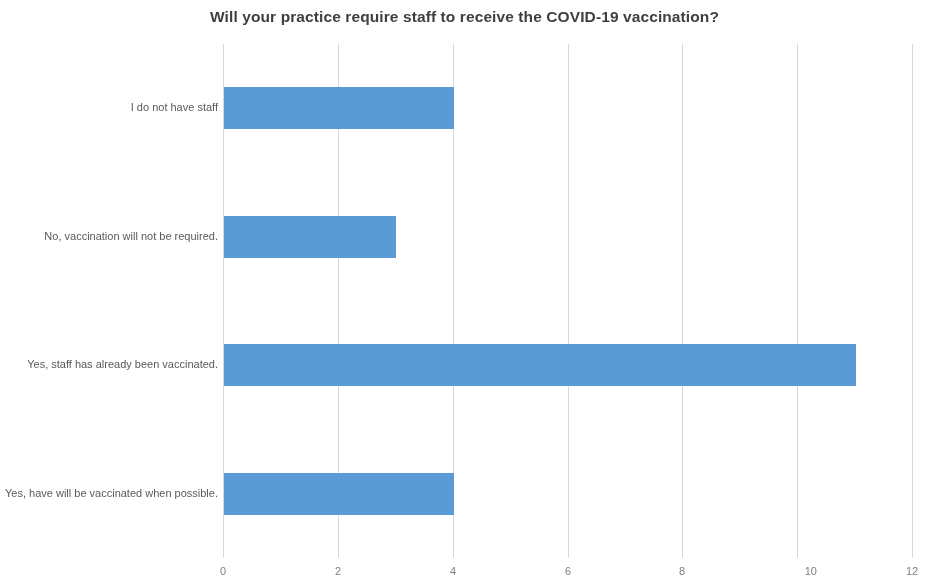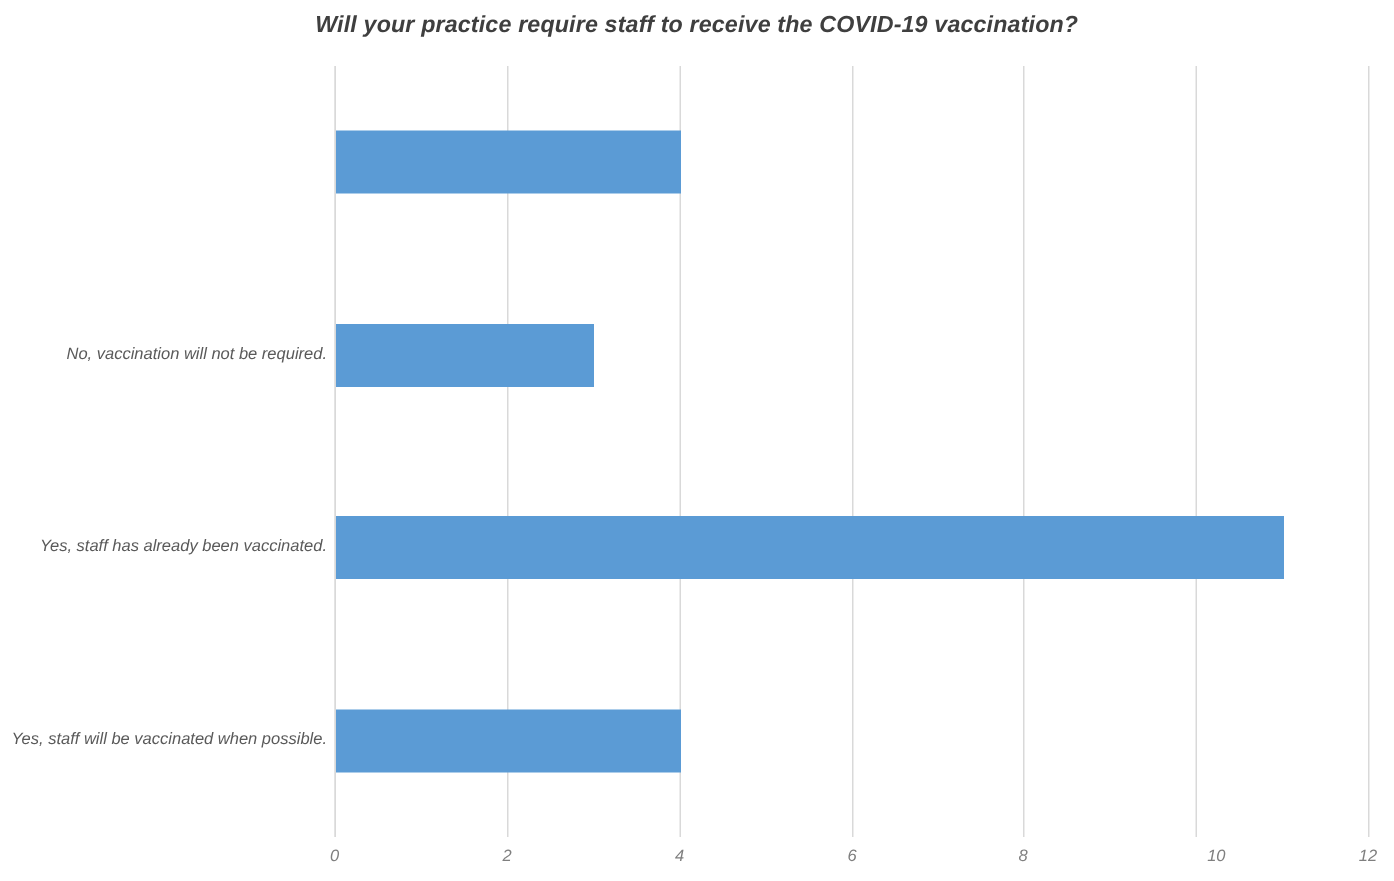--- a/index.html
+++ b/index.html
@@ -14,21 +14,20 @@
     overflow: hidden;
     position: relative;
   }
   #chart-root {
     position: absolute;
     left: 0;
     top: 0;
     width: 929px;
     height: 587px;
     background: #ffffff;
-    font-style: italic;
   }
   #chart-title {
     position: absolute;
     left: 0;
     top: 8px;
     width: 929px;
     text-align: center;
     font-size: 15.5px;
     font-weight: bold;
     color: #3f3f3f;
@@ -109,23 +108,24 @@
       <div class="gridline" style="left: 574px;"></div>
       <div class="gridline" style="left: 689px;"></div>
       <div class="bar" title="I do not have staff: 4" style="left: 1px; top: 43px; width: 230px; background: rgb(91, 155, 213);"></div>
       <div class="bar" title="No, vaccination will not be required.: 3" style="left: 1px; top: 172px; width: 172px; background: rgb(91, 155, 213);"></div>
       <div class="bar" title="Yes, staff has already been vaccinated.: 11" style="left: 1px; top: 300px; width: 632px; background: rgb(91, 155, 213);"></div>
       <div class="bar" title="Yes, staff will be vaccinated when possible.: 4" style="left: 1px; top: 429px; width: 230px; background: rgb(91, 155, 213);"></div>
     </div>
 
   <div id="cat-labels">
 
+  <div class="cat-label" style="top: 57px;">I do not have staff</div>
       <div class="cat-label" style="top: 314px;">Yes, staff has already been vaccinated.</div>
       <div class="cat-label" style="top: 186px;">No, vaccination will not be required.</div>
-      <div class="cat-label" style="top: 443px;">Yes, staff will be vaccinated when possible.</div>
+      <div class="cat-label" style="top: 443px;">Yes, have will be vaccinated when possible.</div>
     </div>
 
 <div class="tick-label" style="left: 223px;">0</div>
     <div class="tick-label" style="left: 338px;">2</div>
     <div class="tick-label" style="left: 453px;">4</div>
     <div class="tick-label" style="left: 568px;">6</div>
     <div class="tick-label" style="left: 682px;">8</div>
     <div class="tick-label" style="left: 797px; text-align: right;">10</div>
     <div class="tick-label" style="left: 912px;">12</div>
   </div>

